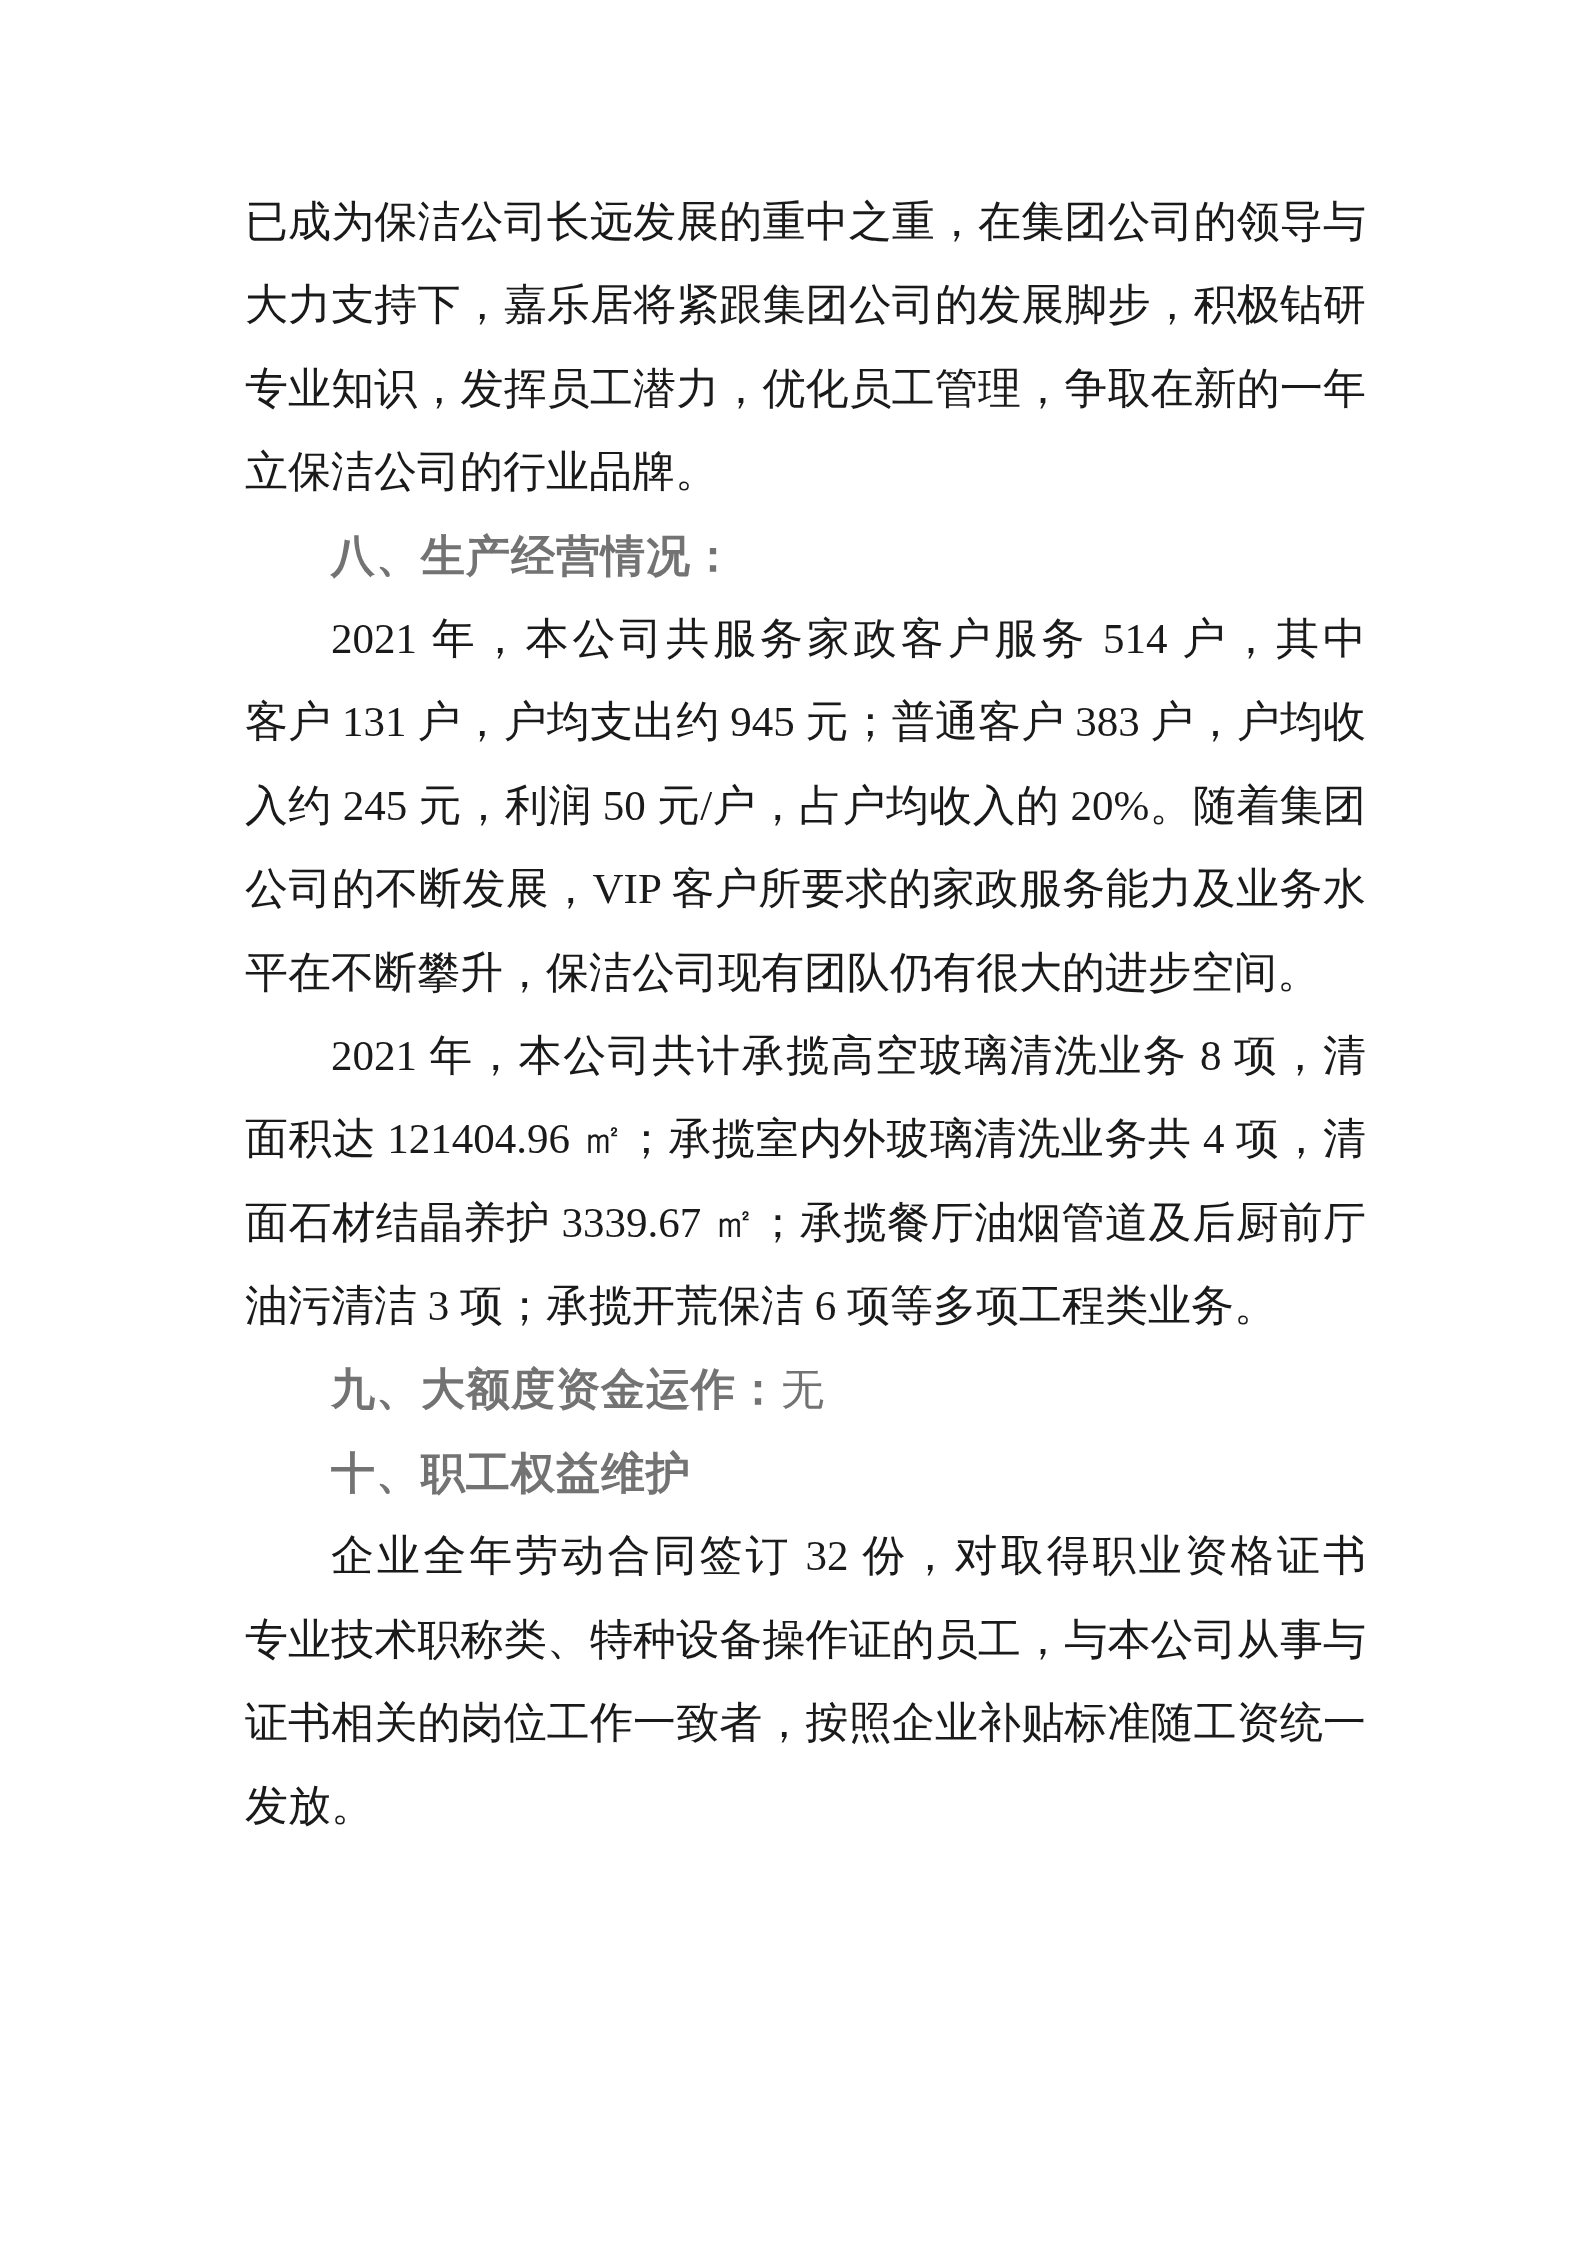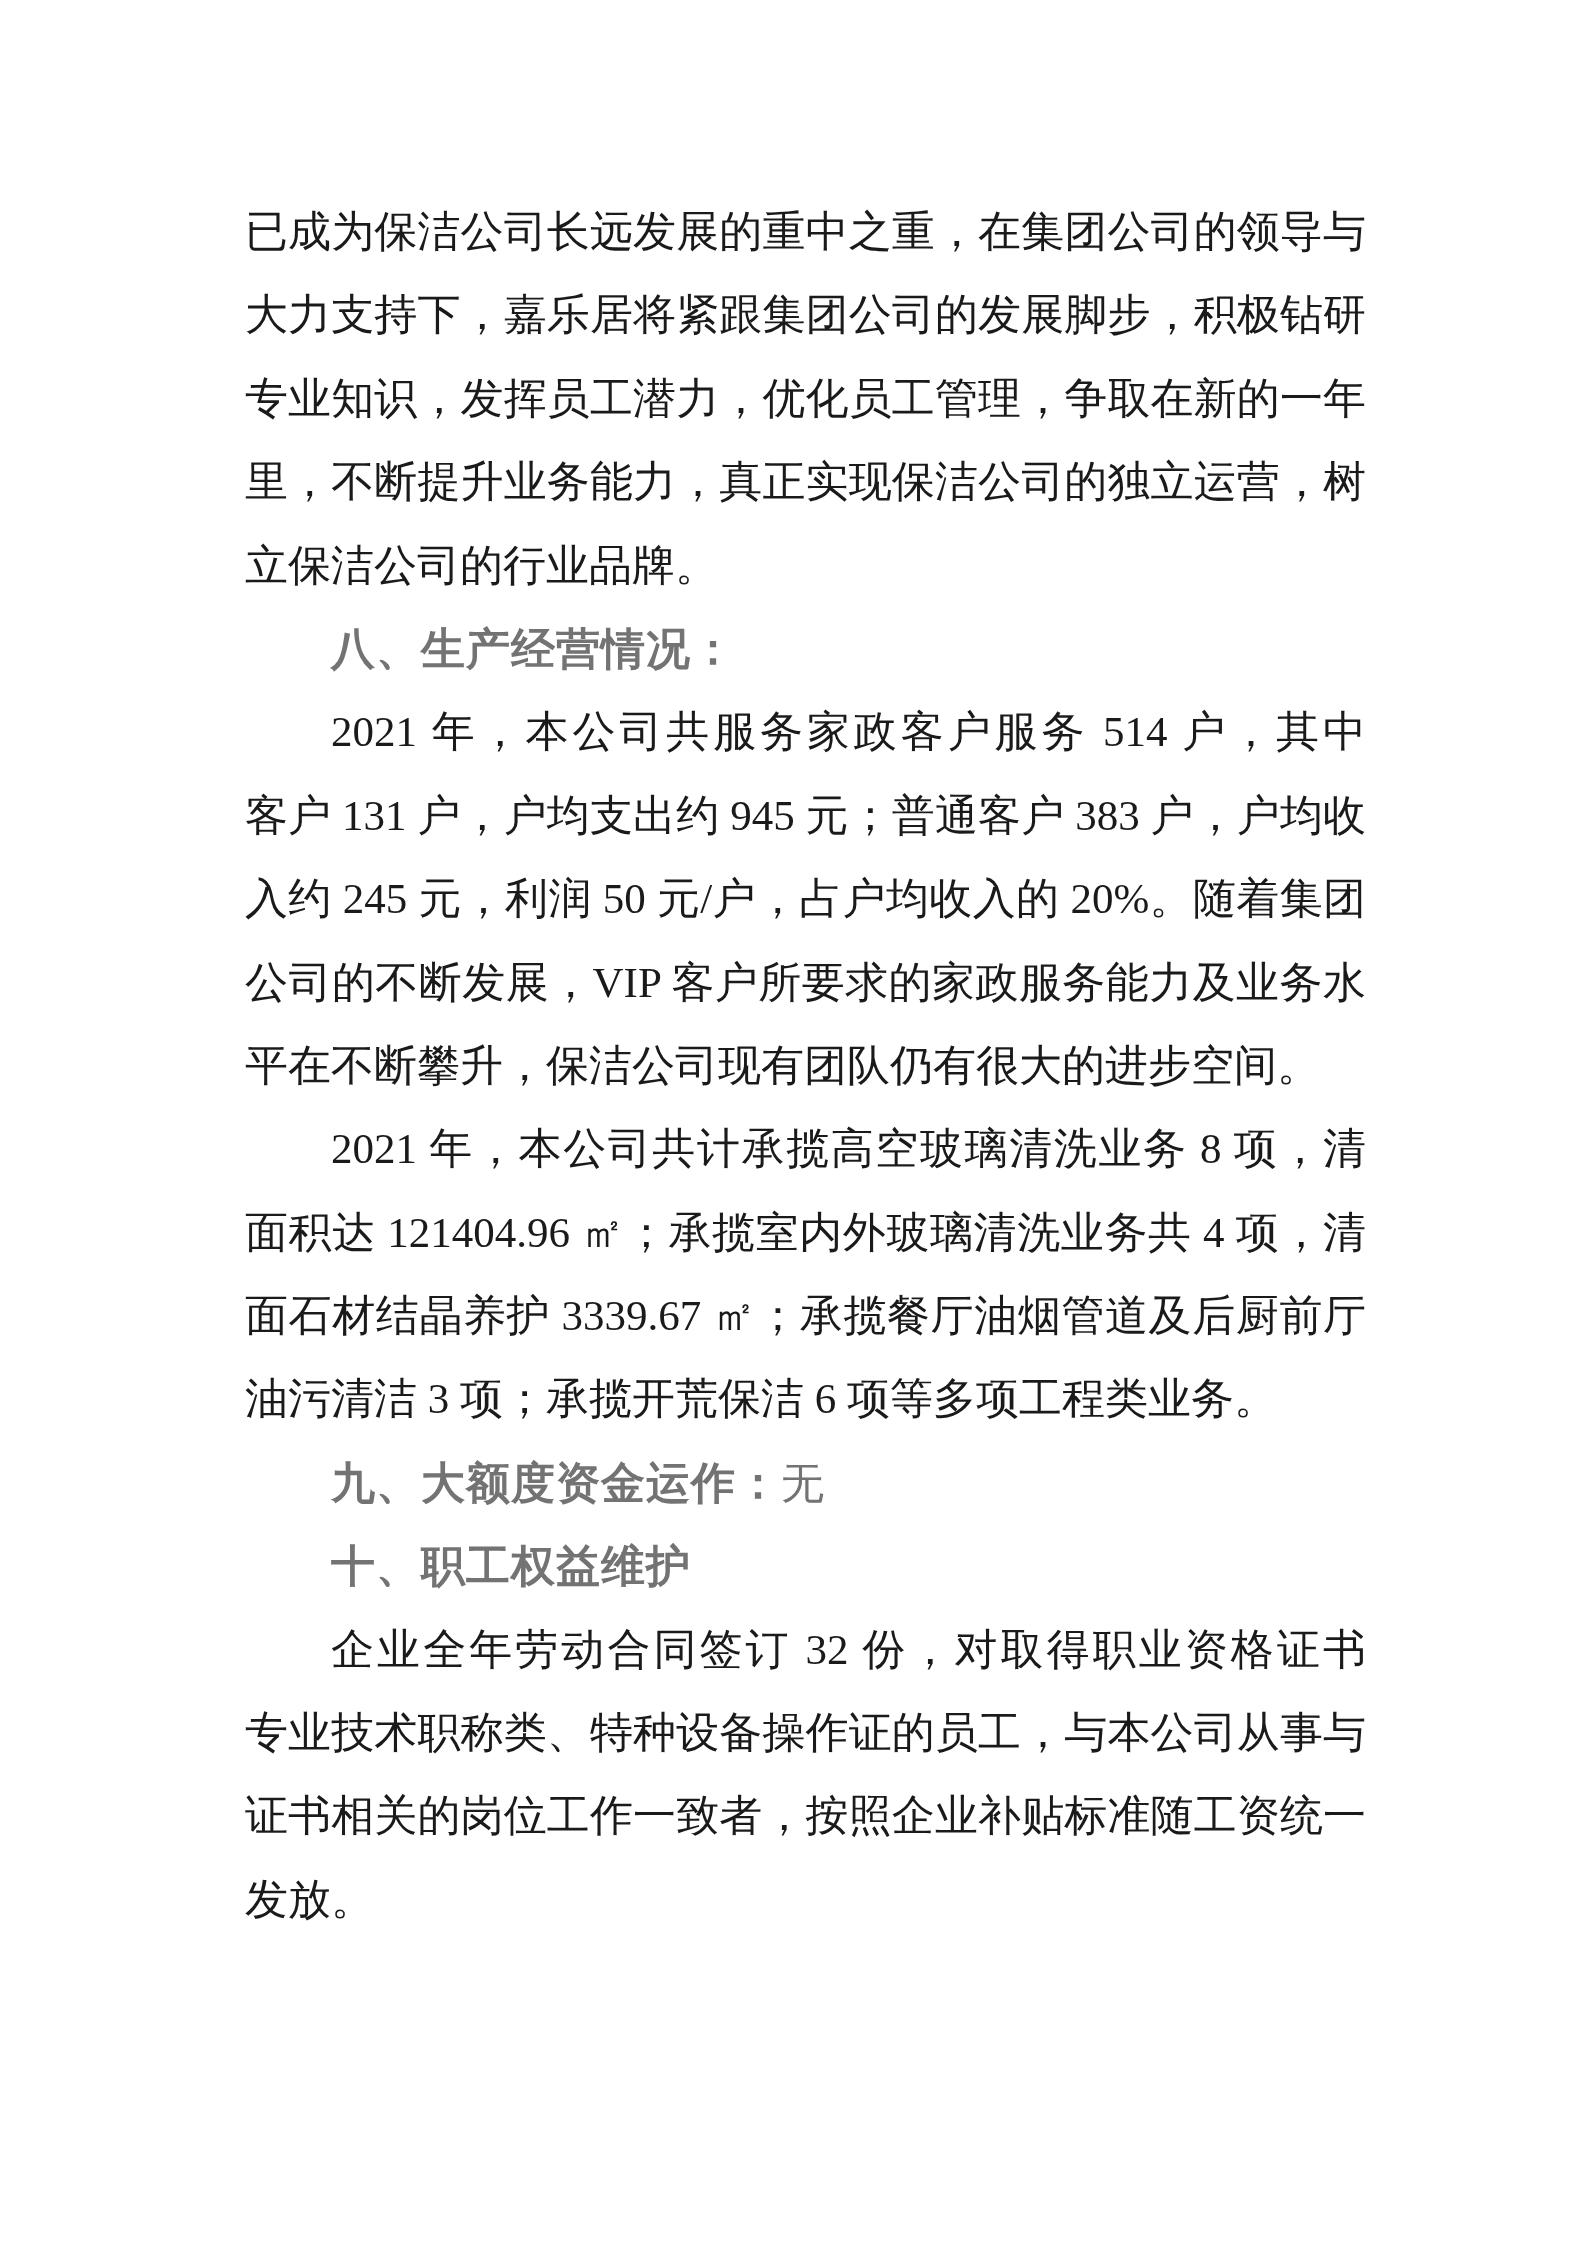--- a/index.html
+++ b/index.html
@@ -10,21 +10,21 @@
   .page {
     position: relative;
     width: 1587px;
     height: 2245px;
     background: #ffffff;
     overflow: hidden;
   }
   .doc-body {
     position: absolute;
     left: 245px;
-    top: 190px;
+    top: 180px;
     width: 1121px;
   }
   .line {
     font-family: "Liberation Serif", "DejaVu Serif", serif;
     font-size: 43px;
     color: #1a1a1a;
     height: 83.4px;
     line-height: 83.4px;
     text-align: justify;
     text-align-last: justify;
@@ -52,21 +52,20 @@
   }
 </style>
 </head>
 <body>
 
 <div class="page">
   <div class="doc-body" id="doc-body">
       <div class="line">已成为保洁公司长远发展的重中之重，在集团公司的领导与</div>
       <div class="line">大力支持下，嘉乐居将紧跟集团公司的发展脚步，积极钻研</div>
       <div class="line">专业知识，发挥员工潜力，优化员工管理，争取在新的一年</div>
-      <div class="line">里，不断提升业务能力，真正实现保洁公司的独立运营，树</div>
       <div class="line last">立保洁公司的行业品牌。</div>
       <div class="line heading indent last">八、生产经营情况：</div>
       <div class="line indent">2021 年，本公司共服务家政客户服务 514 户，其中 VIP</div>
       <div class="line">客户 131 户，户均支出约 945 元；普通客户 383 户，户均收</div>
       <div class="line">入约 245 元，利润 50 元/户，占户均收入的 20%。随着集团</div>
       <div class="line">公司的不断发展，VIP 客户所要求的家政服务能力及业务水</div>
       <div class="line last">平在不断攀升，保洁公司现有团队仍有很大的进步空间。</div>
       <div class="line indent">2021 年，本公司共计承揽高空玻璃清洗业务 8 项，清洁</div>
       <div class="line">面积达 121404.96 ㎡；承揽室内外玻璃清洗业务共 4 项，清</div>
       <div class="line">面石材结晶养护 3339.67 ㎡；承揽餐厅油烟管道及后厨前厅</div>

